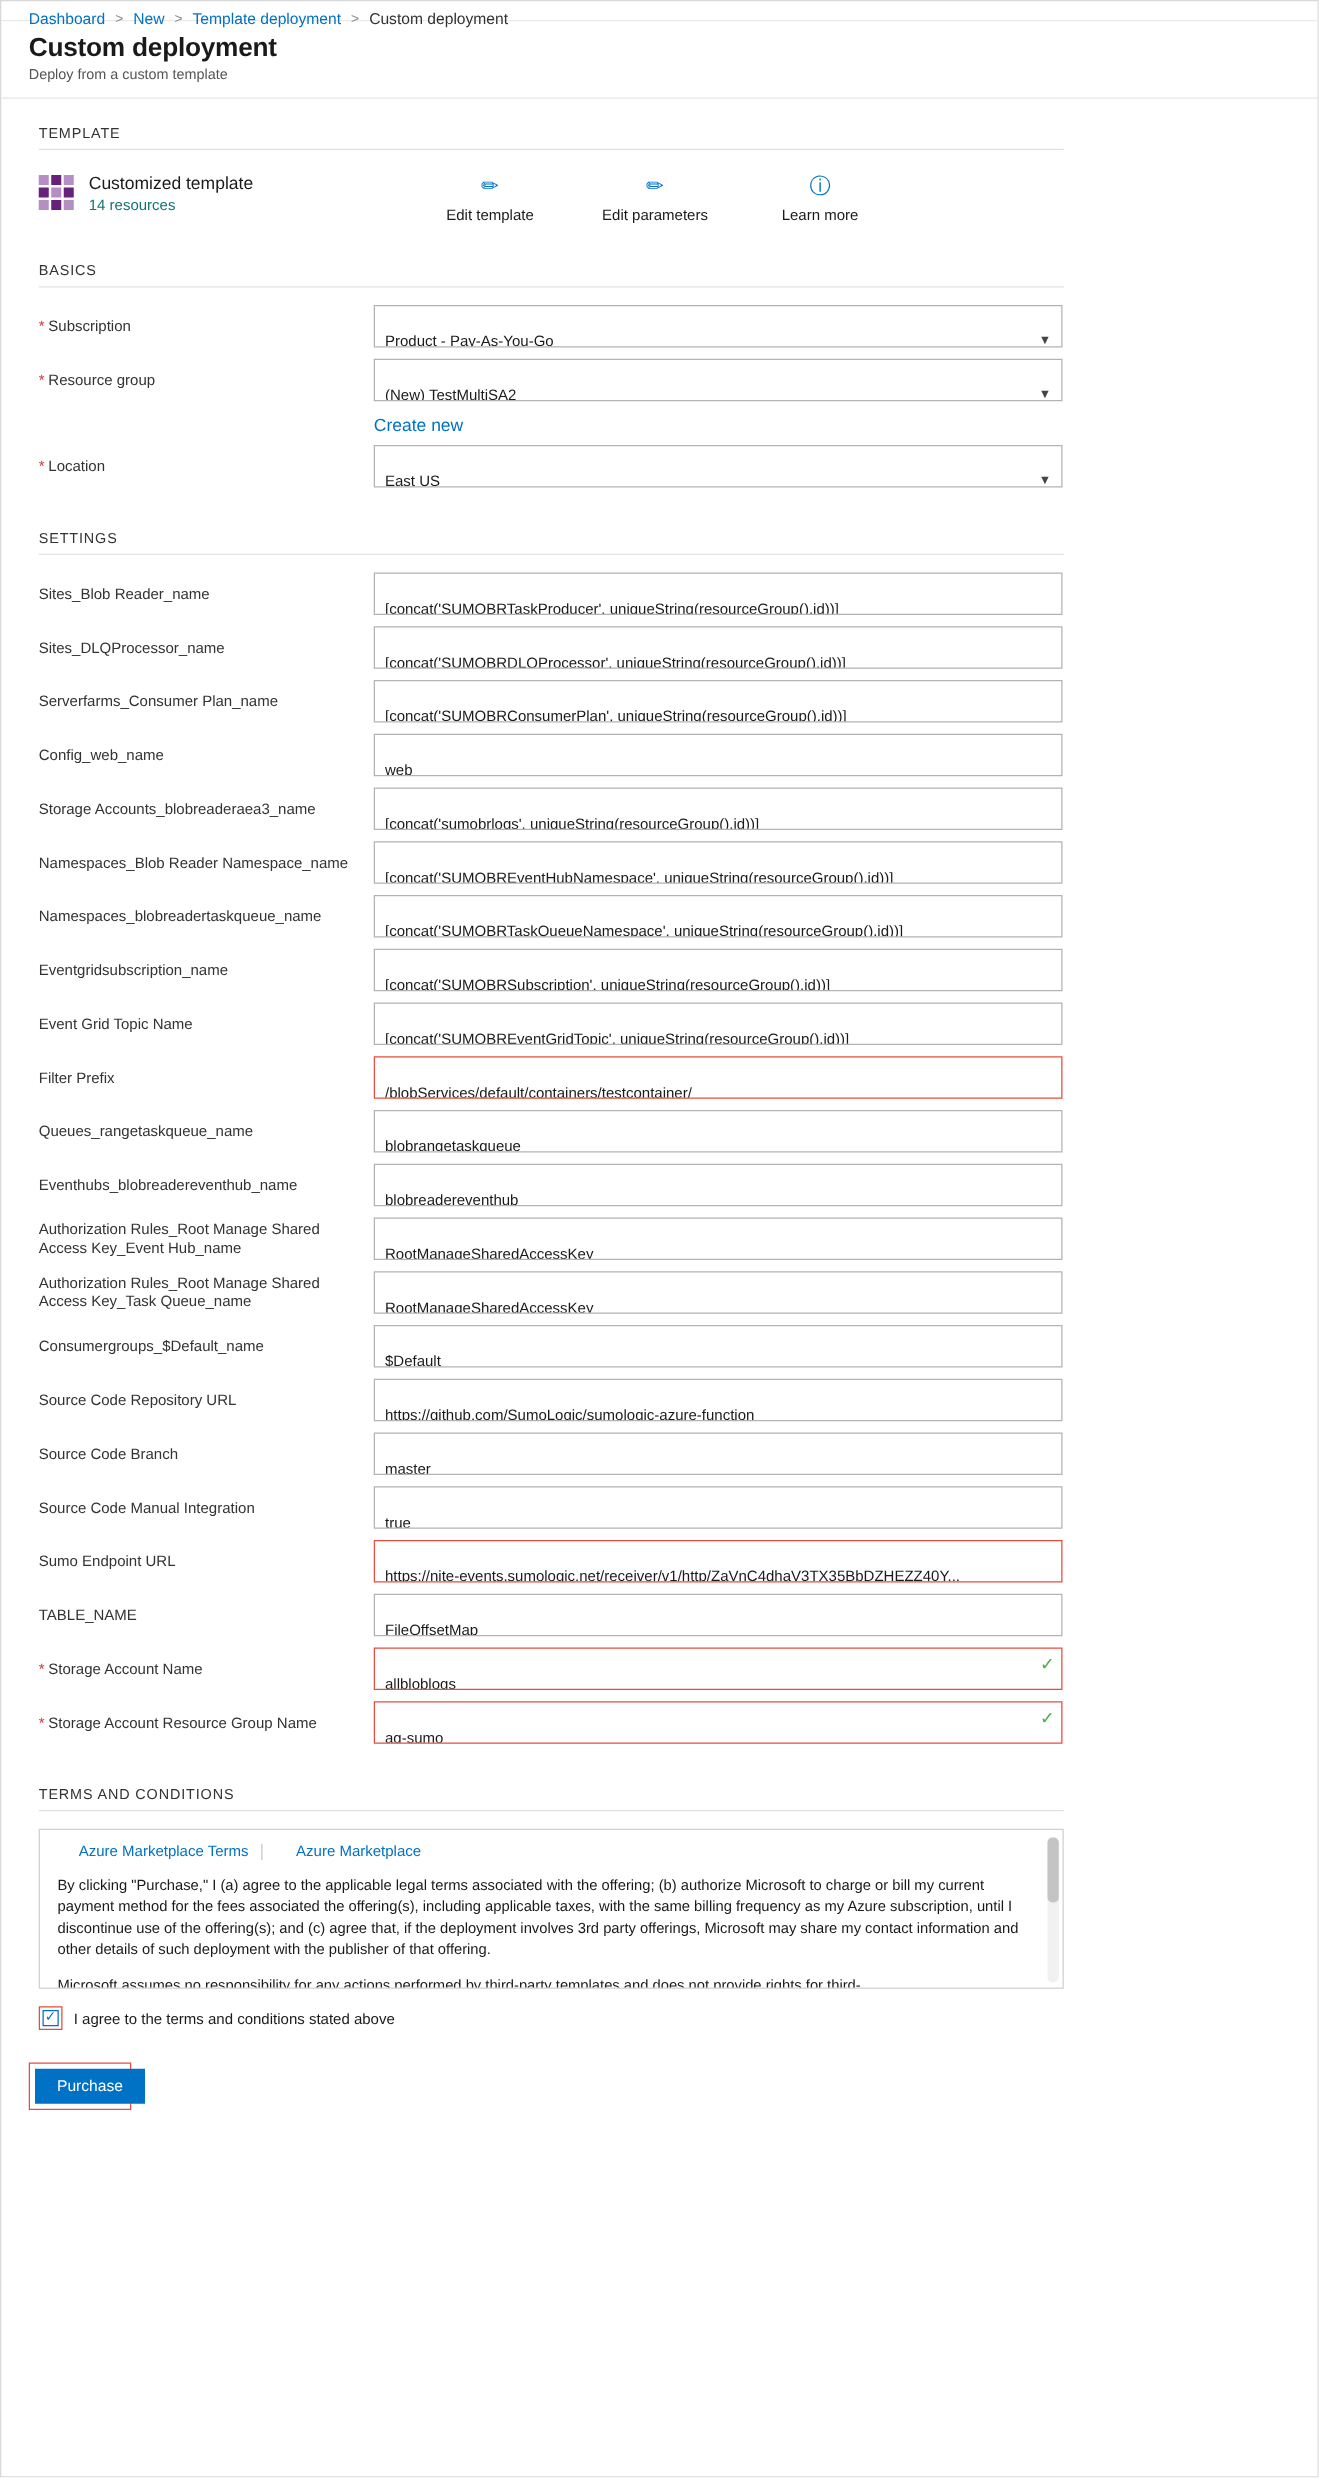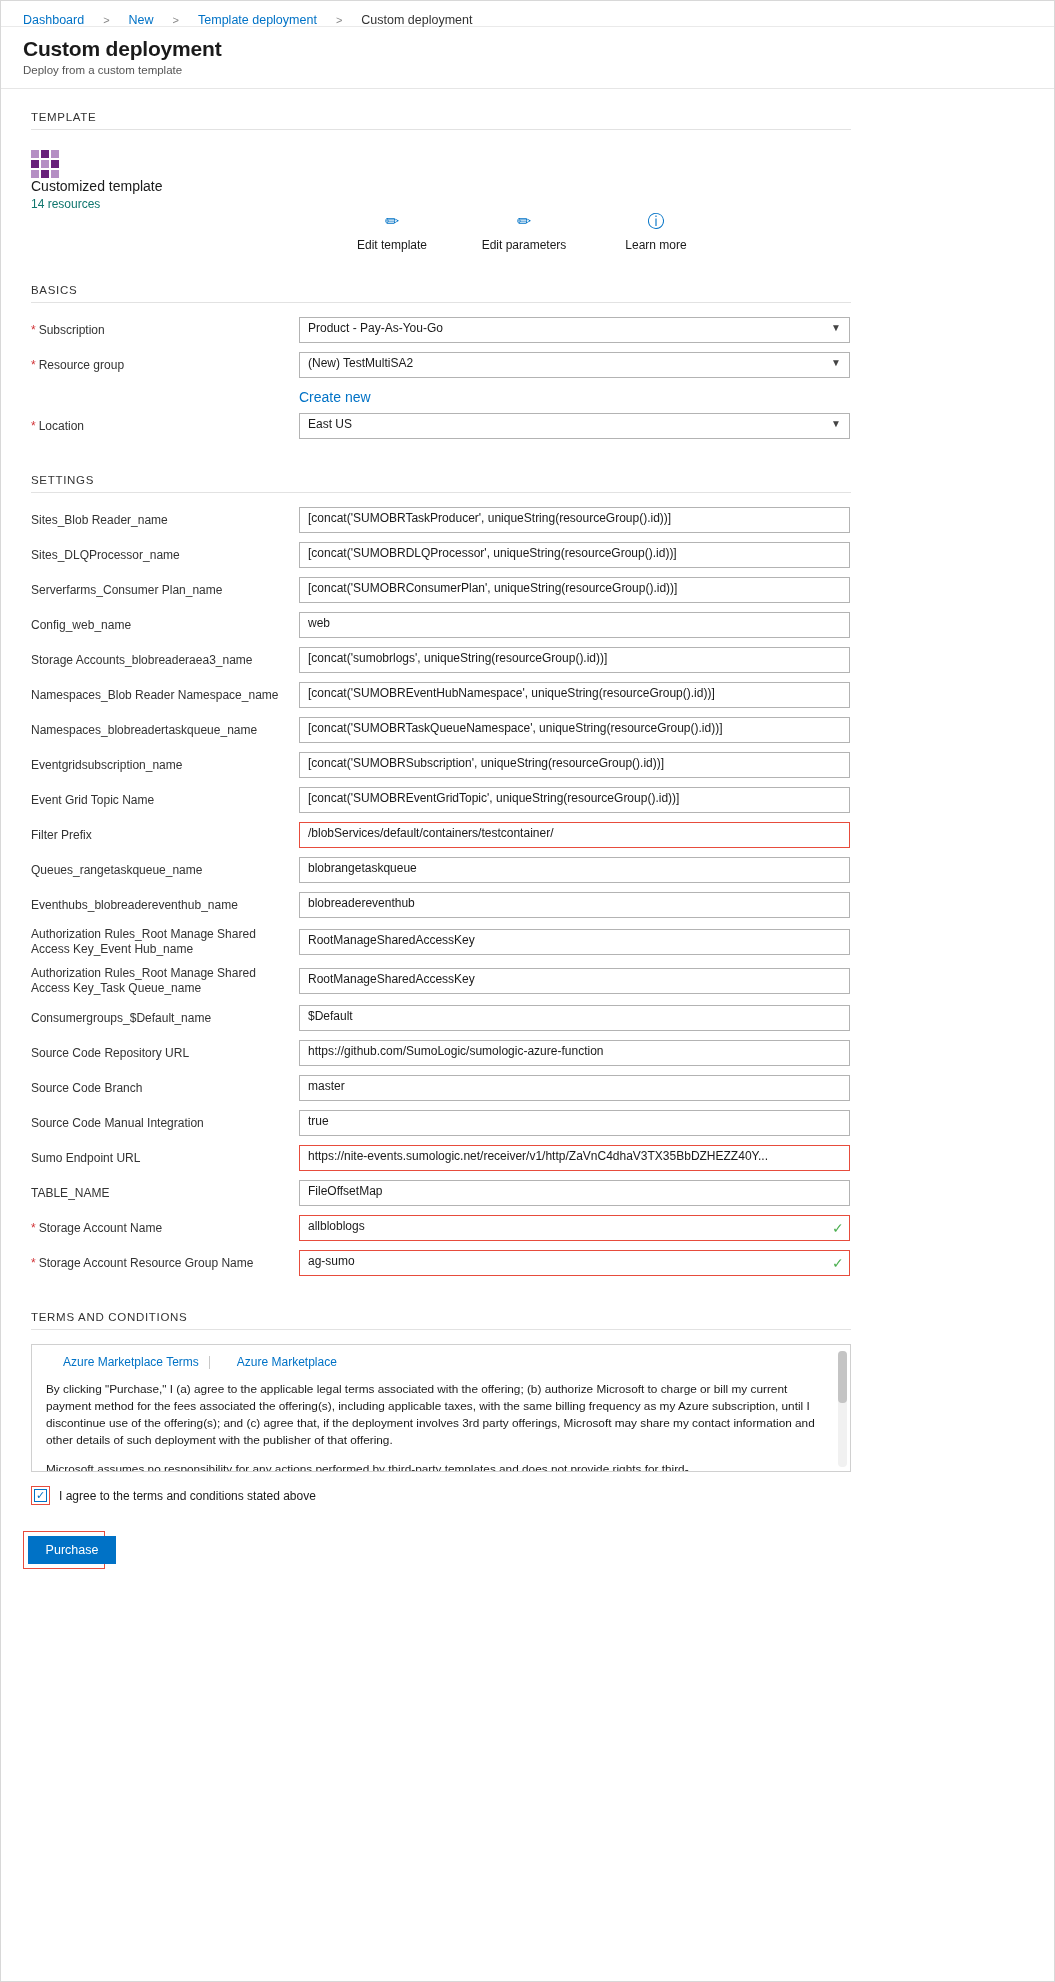--- a/index.html
+++ b/index.html
@@ -10,28 +10,27 @@
   }
   .page {
     width: 1055px;
     min-height: 1982px;
     background: #ffffff;
     position: relative;
     border: 1px solid #d8d8d8;
   }
   
   .breadcrumb {
-    height: 26px;
+    height: 16px;
     display: flex;
     align-items: center;
     padding: 12px 0 0 22px;
     font-size: 12.5px;
     color: #333;
     border-bottom: 1px solid #eaeaea;
-    gap: 11px;
   }
   .breadcrumb a {
     color: #0072c6;
     text-decoration: none;
   }
   .breadcrumb .sep {
     color: #888;
     margin: 0 8px;
     font-size: 11px;
   }
@@ -67,21 +66,20 @@
     color: #333;
     padding-bottom: 6px;
     border-bottom: 1px solid #e2e2e2;
     margin-bottom: 14px;
   }
   
   .tpl-row {
     display: flex;
     align-items: flex-start;
     padding: 4px 0 16px 0;
-    flex-direction: column;
   }
   .tpl-icon {
     width: 28px; height: 28px;
     margin-right: 12px;
     margin-top: 2px;
     display: grid;
     grid-template-columns: repeat(3, 8px);
     grid-template-rows: repeat(3, 8px);
     gap: 2px;
   }
@@ -131,24 +129,24 @@
   }
   .req { color: #d13438; margin-right: 3px; }
   .fctrl { flex: 1; position: relative; }
   .sel, .inp {
     width: 551px;
     height: 26px;
     border: 1px solid #b3b3b3;
     background: #fff;
     font-size: 12px;
     color: #1a1a1a;
-    padding: 2px 8px;
+    padding: 16px 8px;
     line-height: 24px;
     display: flex;
-    align-items: flex-end;
+    align-items: flex-start;
     font-family: "Liberation Sans", sans-serif;
     overflow: hidden;
     white-space: nowrap;
   }
   .sel { justify-content: space-between; }
   .sel .chev { color: #444; font-size: 10px; }
   .inp.highlight { border: 1.5px solid #e74c3c; }
   .check-ok {
     position: absolute;
     left: 533px;

